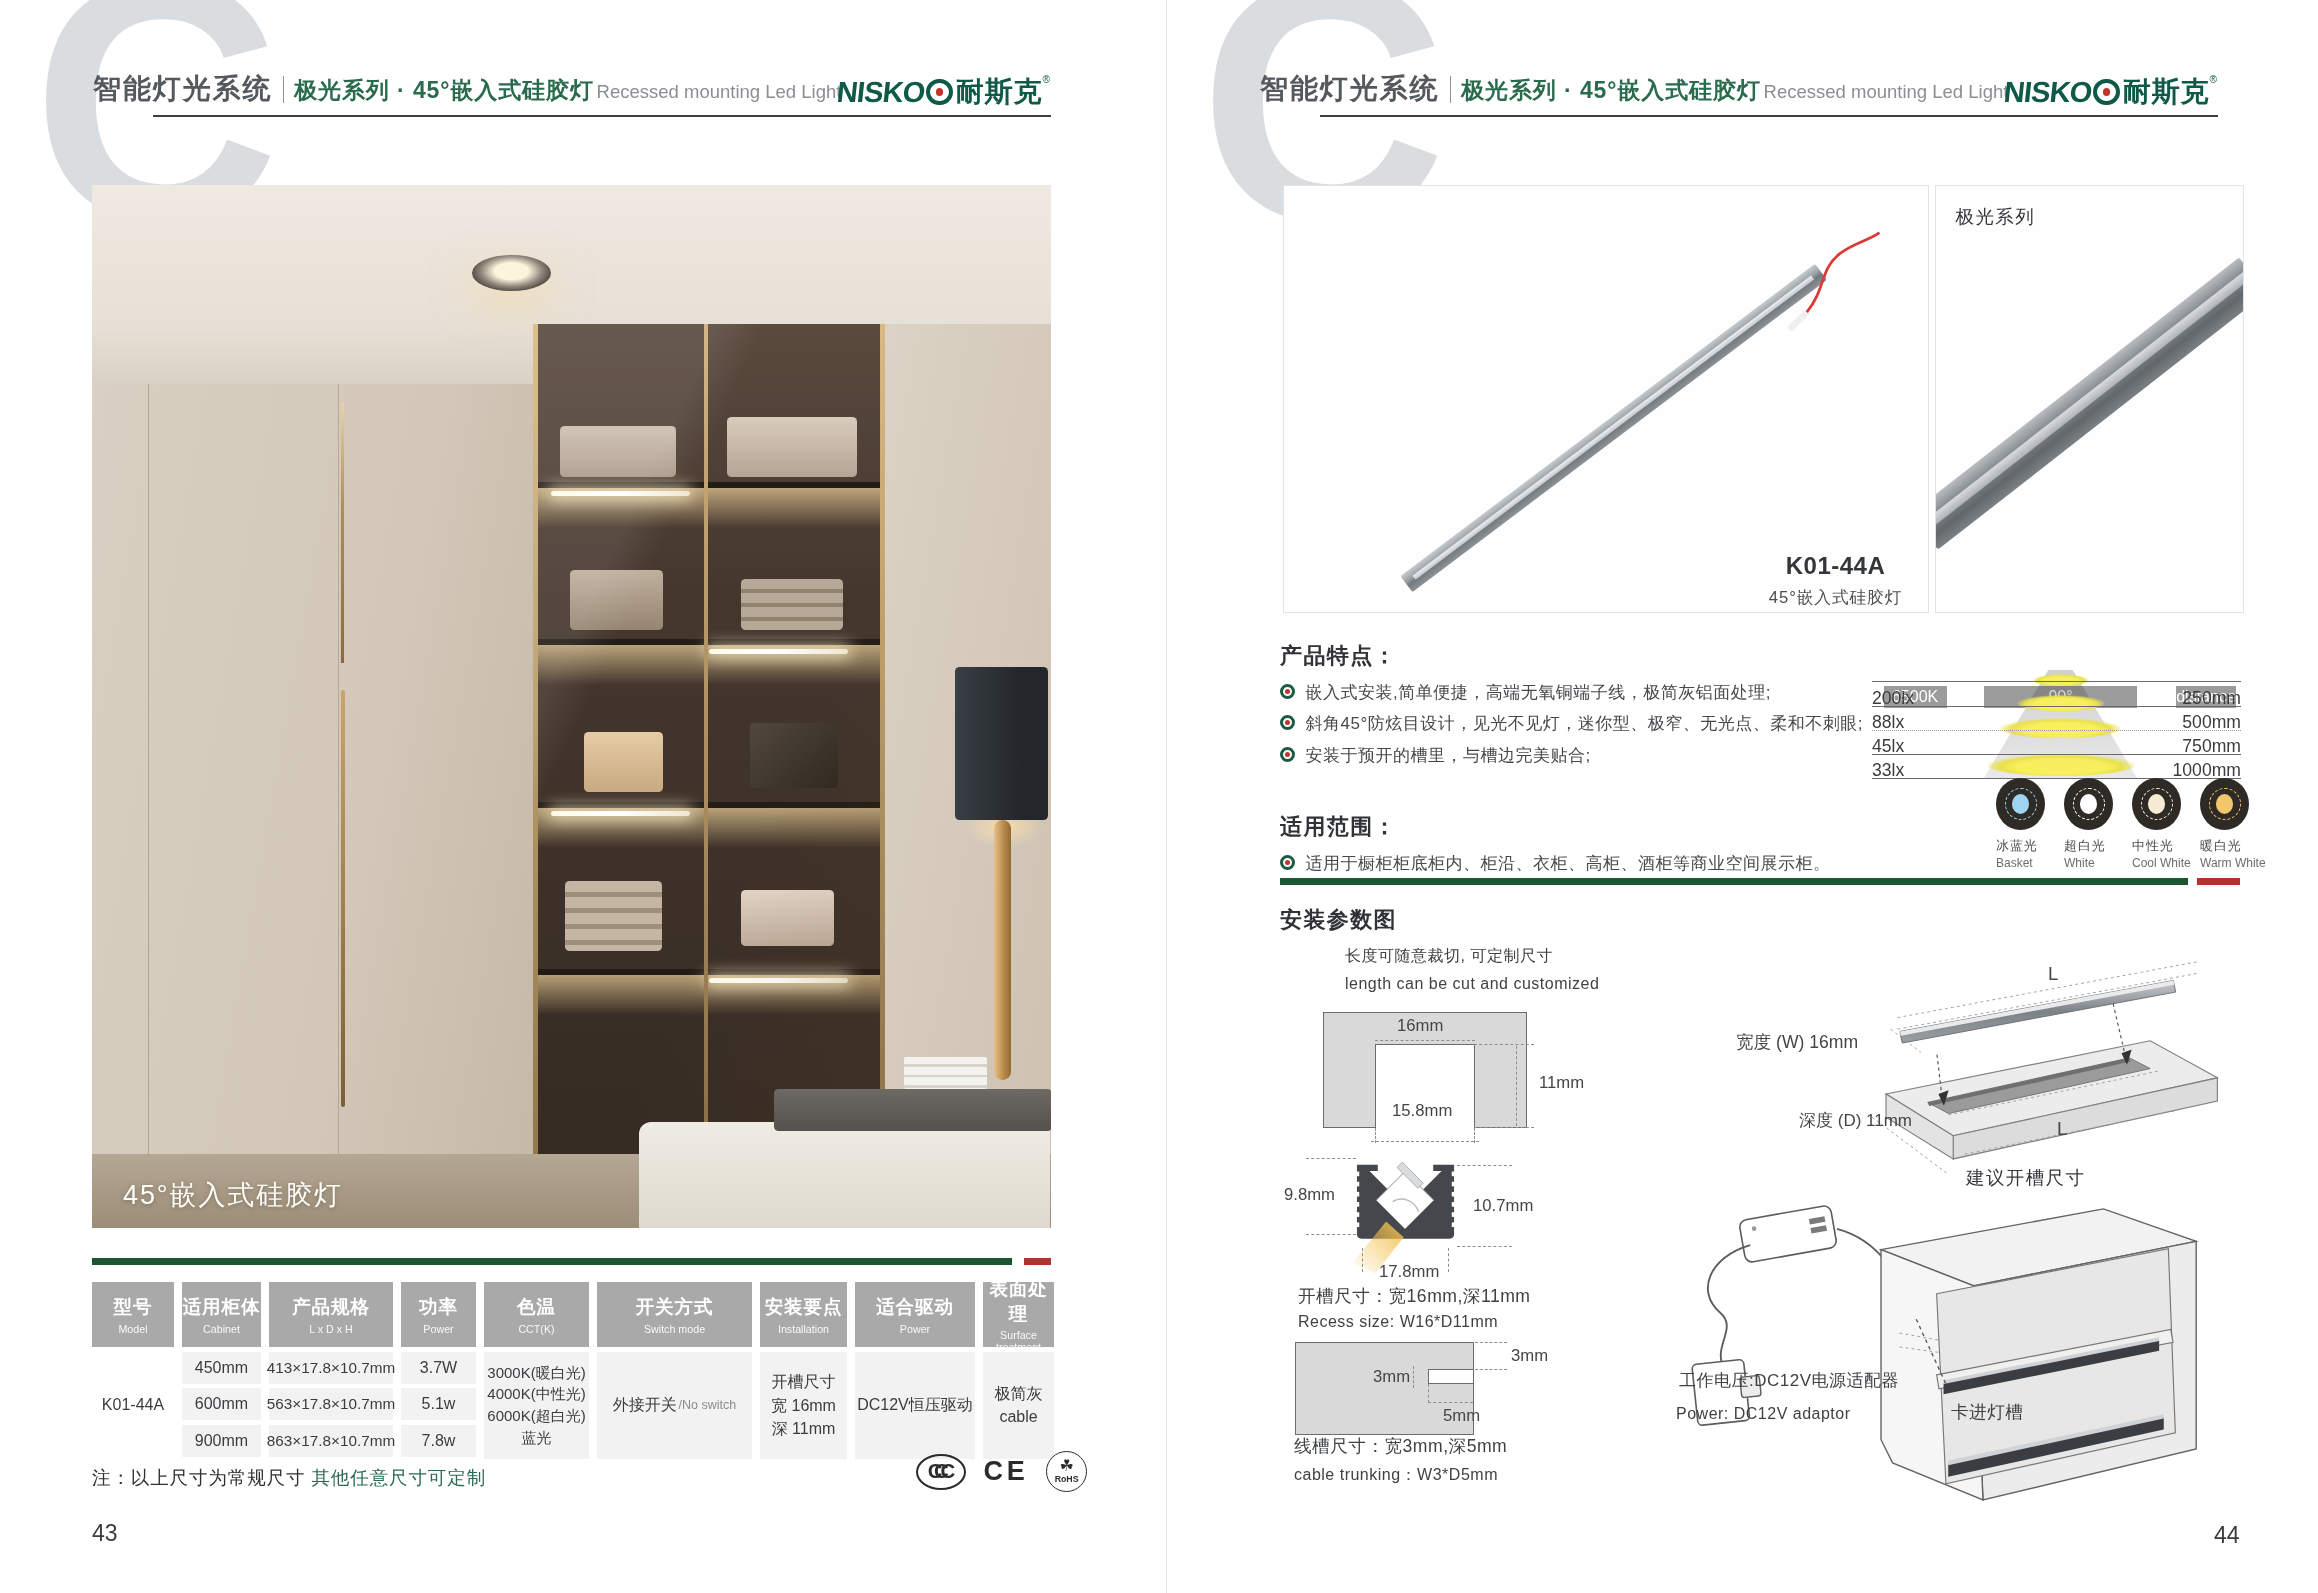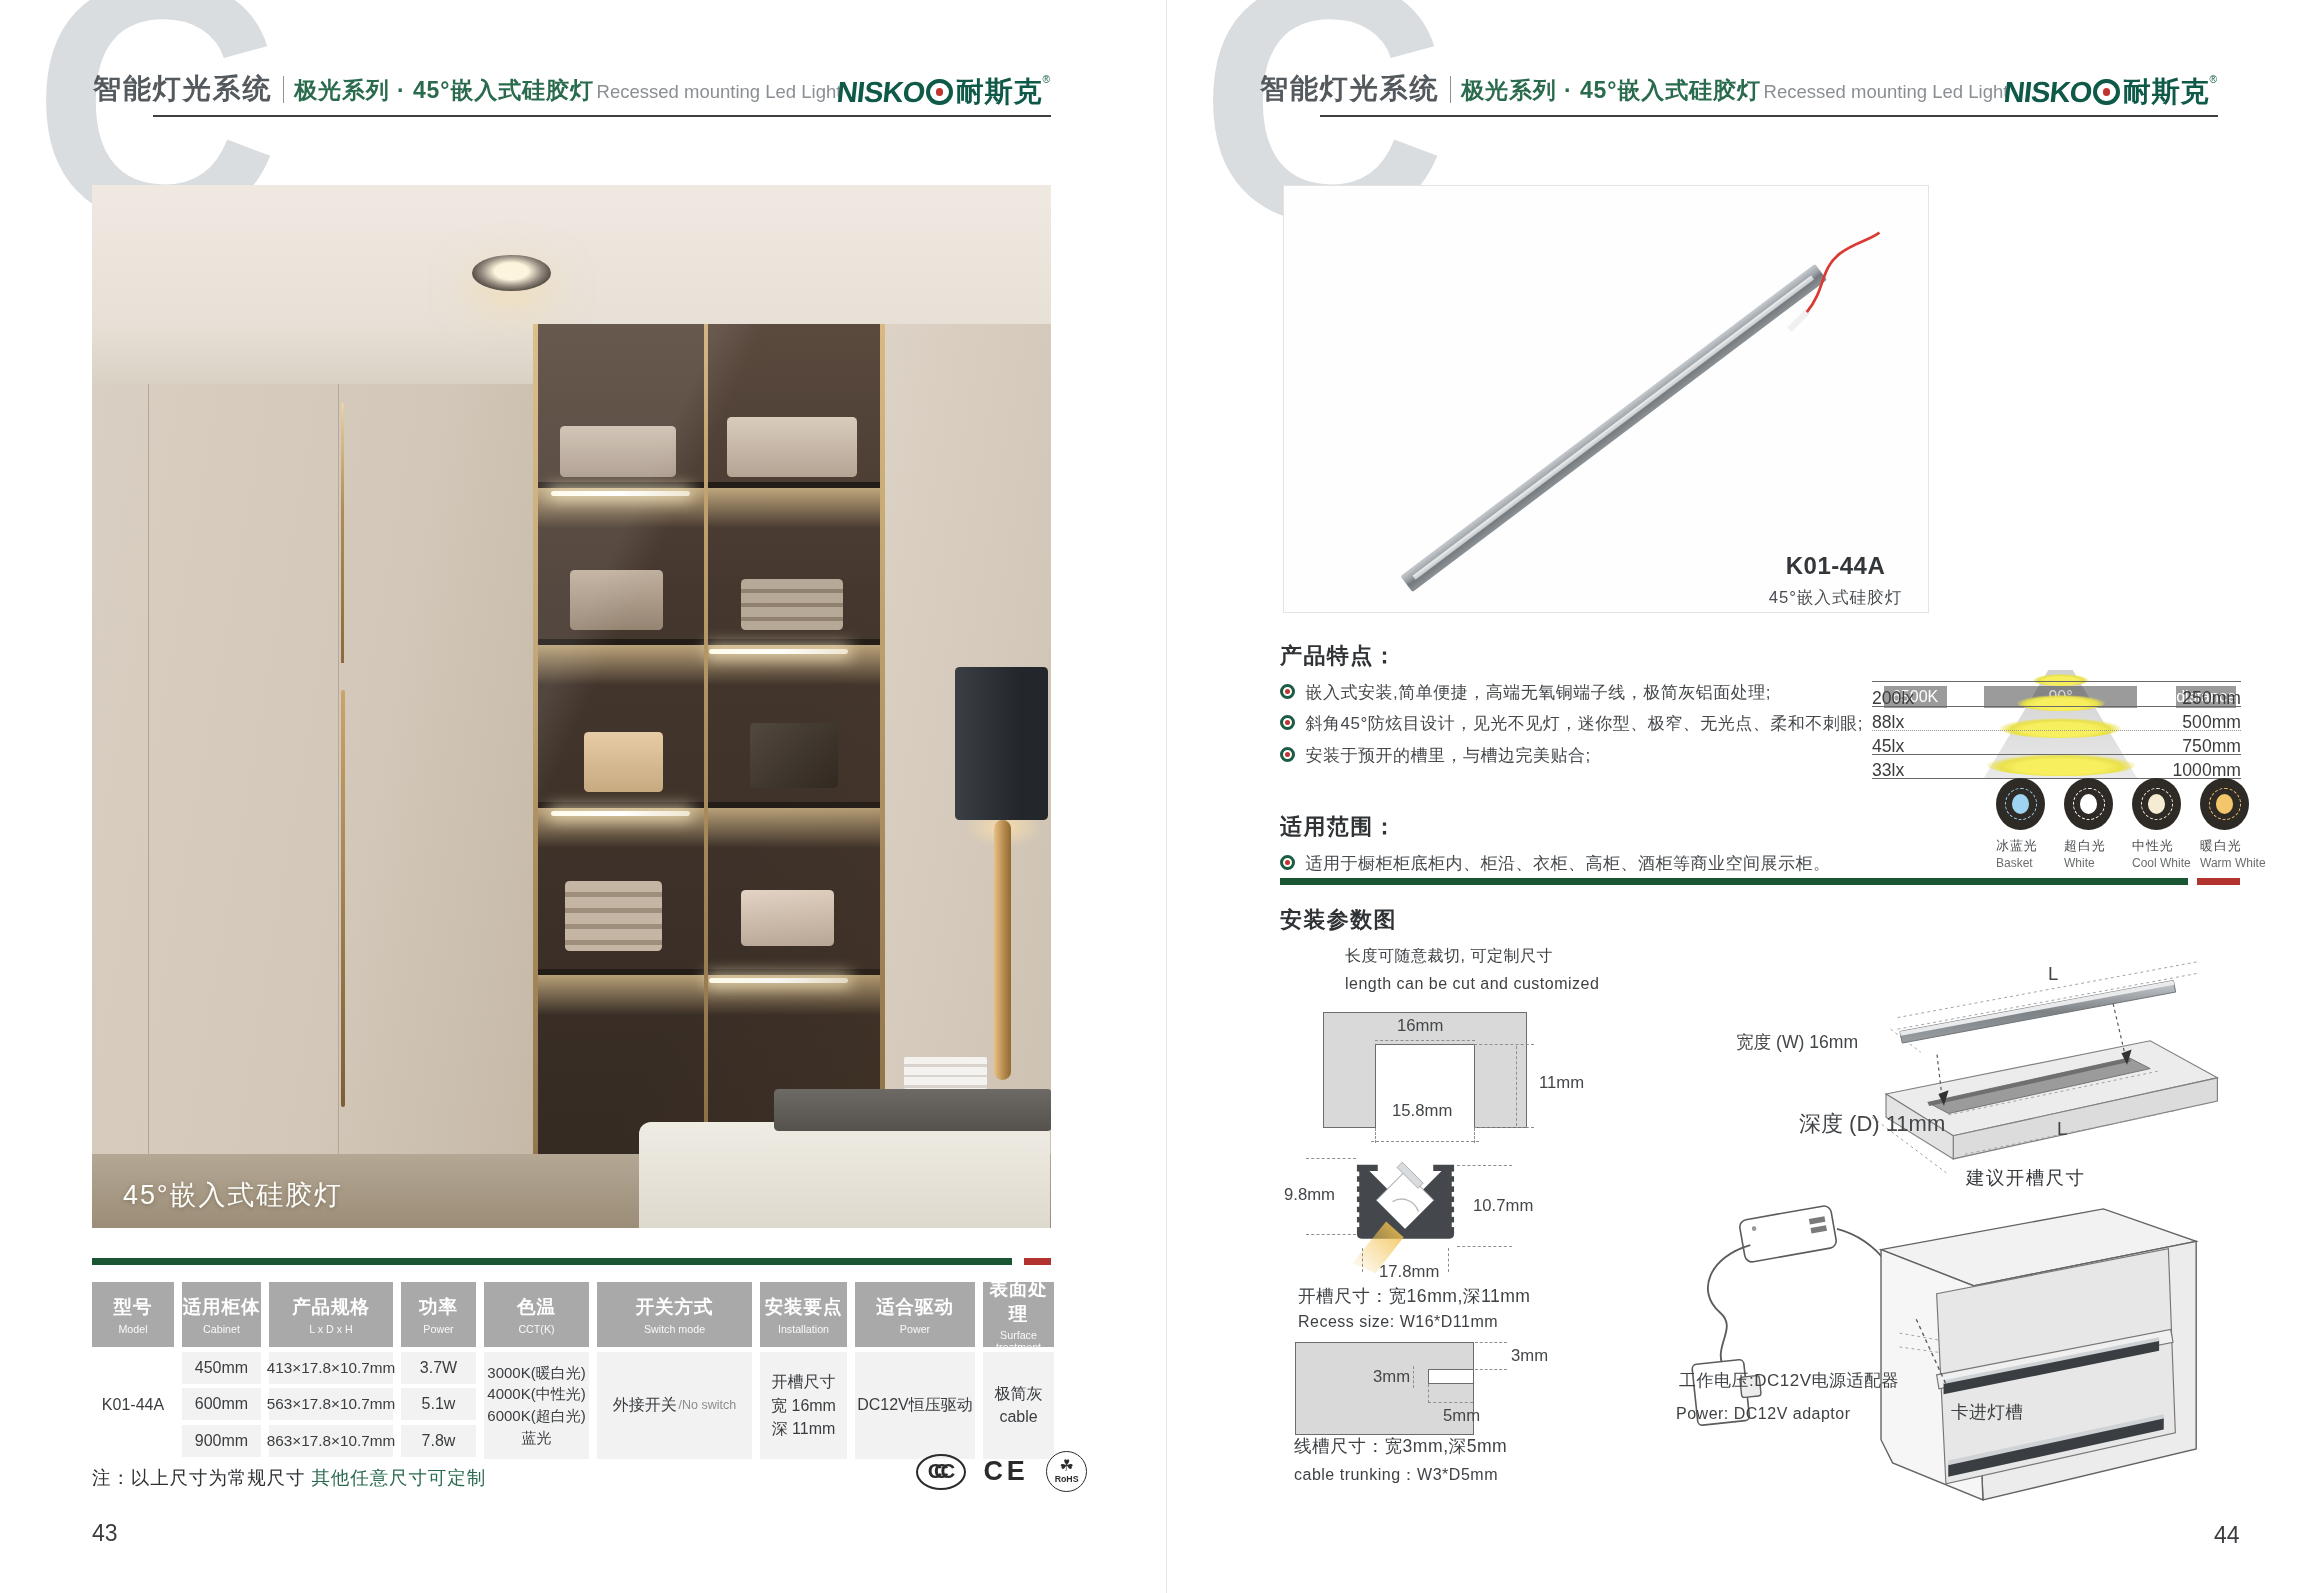--- a/index.html
+++ b/index.html
@@ -341,20 +341,24 @@
       <div class="ledbar-big"></div>
       <svg class="wire" width="121" height="111" viewBox="0 0 260 240">
         <path d="M30,220 L70,180" stroke="#f0f0f2" stroke-width="14" fill="none"></path>
         <path d="M68,182 C110,130 95,90 140,55 C170,32 200,28 225,10" stroke="#da3a34" stroke-width="6" fill="none"></path>
       </svg>
       <div class="panel-label" style="left:468px;top:366px;width:167px;">
         <div class="model">K01-44A</div>
         <div class="name">45°嵌入式硅胶灯</div>
       </div>
     </div>
+    <div class="panel" style="left:768px;top:185px;width:307px;height:426px;">
+      <div class="series-tag">极光系列</div>
+      <div class="profilebar"></div>
+    </div>
 
     <div class="sec-title" style="left:113px;top:641px;">产品特点：</div>
     <div class="feat-item" style="left:113px;top:681px;width:612px;">
       <span class="bullet"></span>
         <span>嵌入式安装,简单便捷，高端无氧铜端子线，极简灰铝面处理;</span>
     </div>
     <div class="feat-item" style="left:113px;top:712px;width:612px;">
       <span class="bullet"></span>
         <span>斜角45°防炫目设计，见光不见灯，迷你型、极窄、无光点、柔和不刺眼;</span>
     </div>
@@ -536,21 +540,21 @@
         <line x1="520" y1="105" x2="545" y2="212" stroke="#555" stroke-width="2.5" stroke-dasharray="7 7"></line>
         <polygon points="538,212 560,204 550,237" fill="#333"></polygon>
         <line x1="90,350" y1="350" x2="160" y2="470" stroke="#9a9a9a" stroke-width="2" stroke-dasharray="6 7"></line>
         <line x1="165" y1="345" x2="620" y2="250" stroke="#9a9a9a" stroke-width="2" stroke-dasharray="6 7"></line>
         <line x1="200" y1="430" x2="660" y2="335" stroke="#9a9a9a" stroke-width="2" stroke-dasharray="6 7"></line>
       </svg>
       <div class="dim-label" style="left:176px;top:8.3px;font-size:18.5px;">L</div>
       <div class="dim-label" style="left:185px;top:163px;font-size:18.5px;">L</div>
     </div>
     <div class="dim-label" style="left:569px;top:1030px;font-size:17.6px;">宽度 (W) 16mm</div>
-    <div class="dim-label" style="left:632px;top:1109px;font-size:22px;">深度 (D) 11mm</div>
+    <div class="dim-label" style="left:632px;top:1109px;font-size:17px;">深度 (D) 11mm</div>
     <div class="caption" style="left:799px;top:1165px;">建议开槽尺寸</div>
 
     <div class="abs" style="left:473px;top:1180px;width:584px;height:334px;">
       <svg width="584" height="334" viewBox="0 0 1260 720">
         <g transform="rotate(-10 320 120)">
           <rect x="220" y="70" width="200" height="92" rx="16" fill="#ffffff" stroke="#5c5c5c" stroke-width="3.5"></rect>
           <rect x="370" y="92" width="34" height="12" fill="#7a7a7a"></rect>
             <rect x="370" y="112" width="34" height="12" fill="#7a7a7a"></rect>
           <circle cx="250" cy="92" r="5" fill="#9a9a9a"></circle>
         </g>

